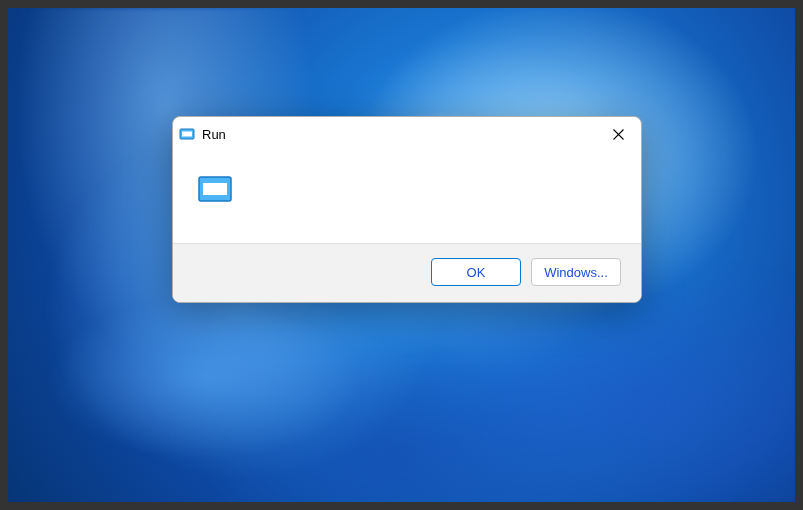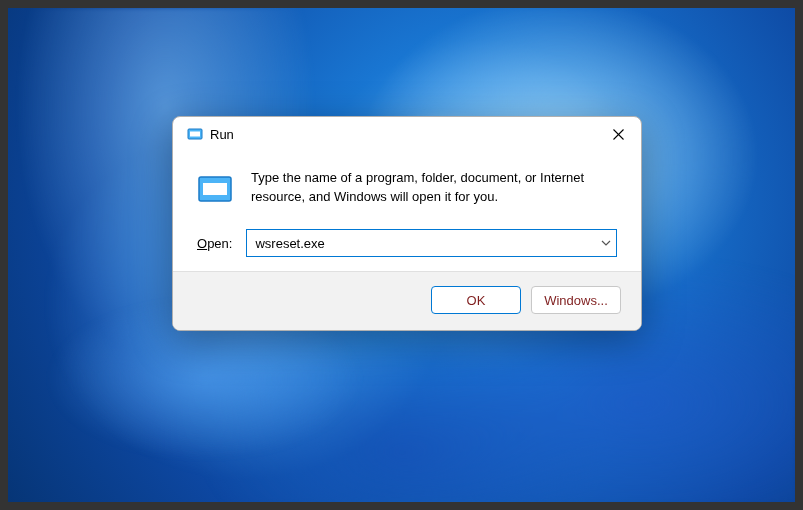--- a/index.html
+++ b/index.html
@@ -53,21 +53,21 @@
       background: #ffffff;
       border: 1px solid #b0b0b0;
       border-radius: 8px;
       box-shadow: 0 10px 40px rgba(0, 0, 0, 0.35);
       overflow: hidden;
     }
     .titlebar {
       display: flex;
       align-items: center;
       height: 34px;
-      padding-left: 14px;
+      padding-left: 6px;
     }
     .titlebar-icon {
       width: 16px;
       height: 16px;
       margin-right: 7px;
       display: inline-flex;
       align-items: center;
       justify-content: center;
     }
     .titlebar-title {
@@ -159,21 +159,21 @@
       gap: 10px;
     }
     .btn {
       min-width: 90px;
       height: 28px;
       border: 1px solid #c8c8c8;
       background: #ffffff;
       border-radius: 4px;
       font-size: 13px;
       font-family: inherit;
-      color: #7f1d1d;
+      color: #1d4ed8;
       cursor: pointer;
       padding: 0 12px;
     }
     .btn.primary {
       border-color: #0078d4;
     }
     .underline-first::first-letter {
       text-decoration: underline;
     }
   </style>
@@ -200,33 +200,21 @@
   </div>
 
   <div class="body-area">
     <div class="desc-row">
       <div class="run-icon-large">
         <svg viewBox="0 0 36 36">
           <rect x="2" y="6" width="32" height="24" rx="2" fill="#4cb4f7" stroke="#1a7ac7" stroke-width="1.5"></rect>
           <rect x="6" y="12" width="24" height="12" fill="#ffffff"></rect>
         </svg>
       </div>
-      <div class="desc-text">Type the name of a program, folder, document, or Internet resource, and Windows will open it for you.</div>
     </div>
 
-    <div class="input-row">
-      <span class="open-label">Open:</span>
-      <div class="combo">
-        <input type="text" value="wsreset.exe" style="">
-        <span class="chev">
-          <svg viewBox="0 0 10 10">
-              <polyline points="1,3 5,7 9,3" fill="none" stroke="currentColor" stroke-width="1.2"></polyline>
-            </svg>
-        </span>
-      </div>
-    </div>
   </div>
 
   <div class="button-area">
     <button class="btn primary">OK</button>
     <button class="btn"><span class="underline-first">Windows...</span></button>
   </div>
 </div>
 
 </body></html>

